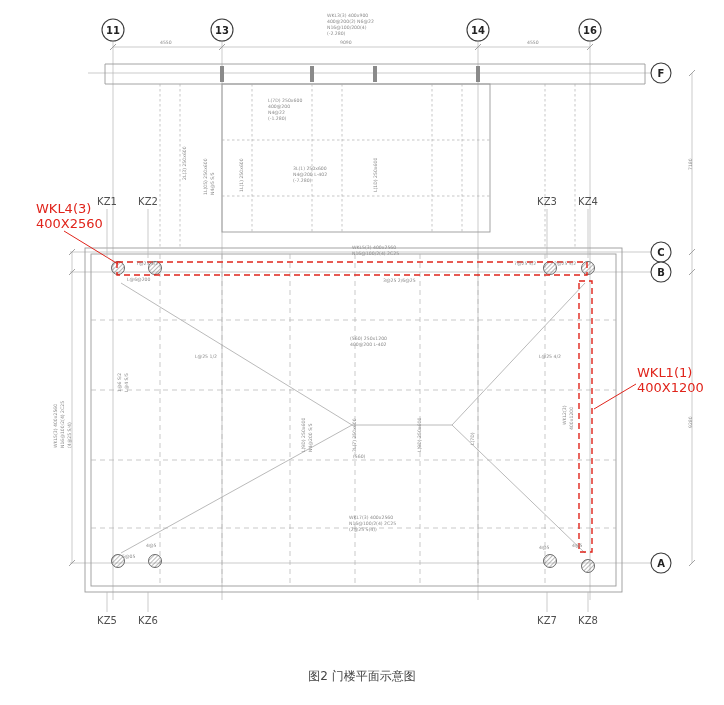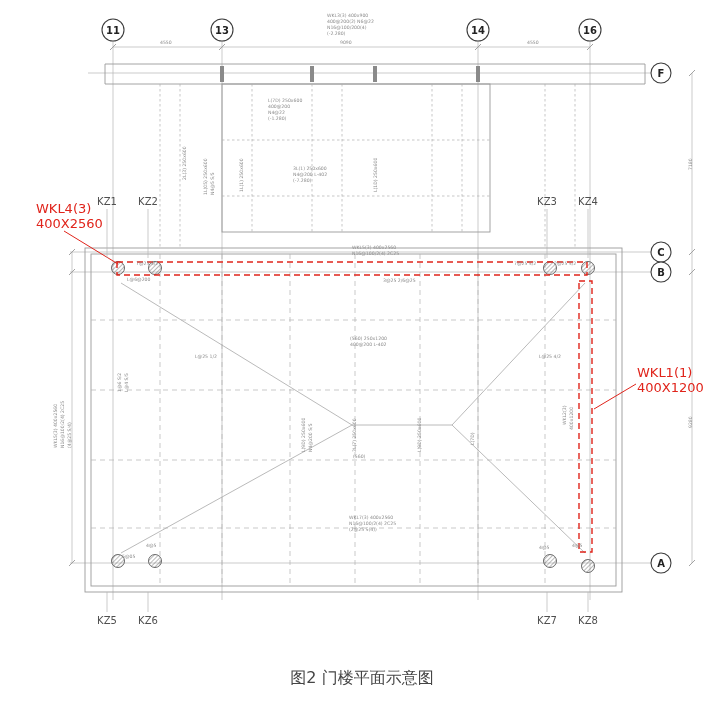--- a/index.html
+++ b/index.html
@@ -35,21 +35,21 @@
     fill:#4f4f4f; text-anchor:middle;
   }
   .tiny {
     font-family:"DejaVu Sans", sans-serif; font-size:4.6px;
     fill:#8c8c8c;
   }
   .colmark { fill:url(#hatch); stroke:#5a5a5a; stroke-width:0.9; }
 
   .caption {
     position:absolute; left:0; right:0; top:668px;
-    text-align:center; font-size:16px; color:#454545;
+    text-align:center; font-size:12px; color:#454545;
     font-family:"DejaVu Sans", sans-serif;
   }
 </style>
 </head>
 <body>
 
 <div class="page">
 
   <svg width="724" height="660" viewBox="0 0 724 660" xmlns="http://www.w3.org/2000/svg">
 

